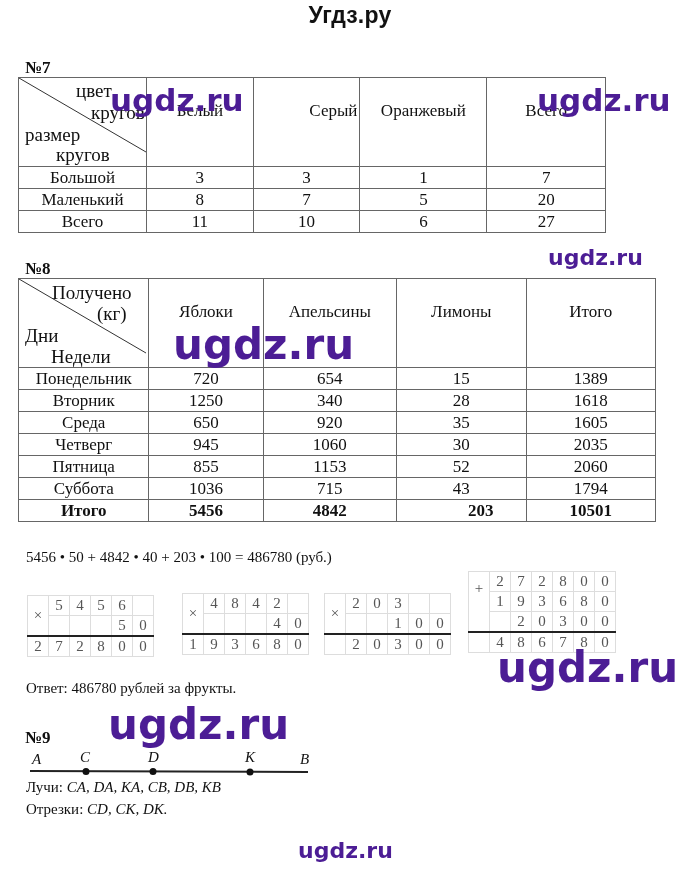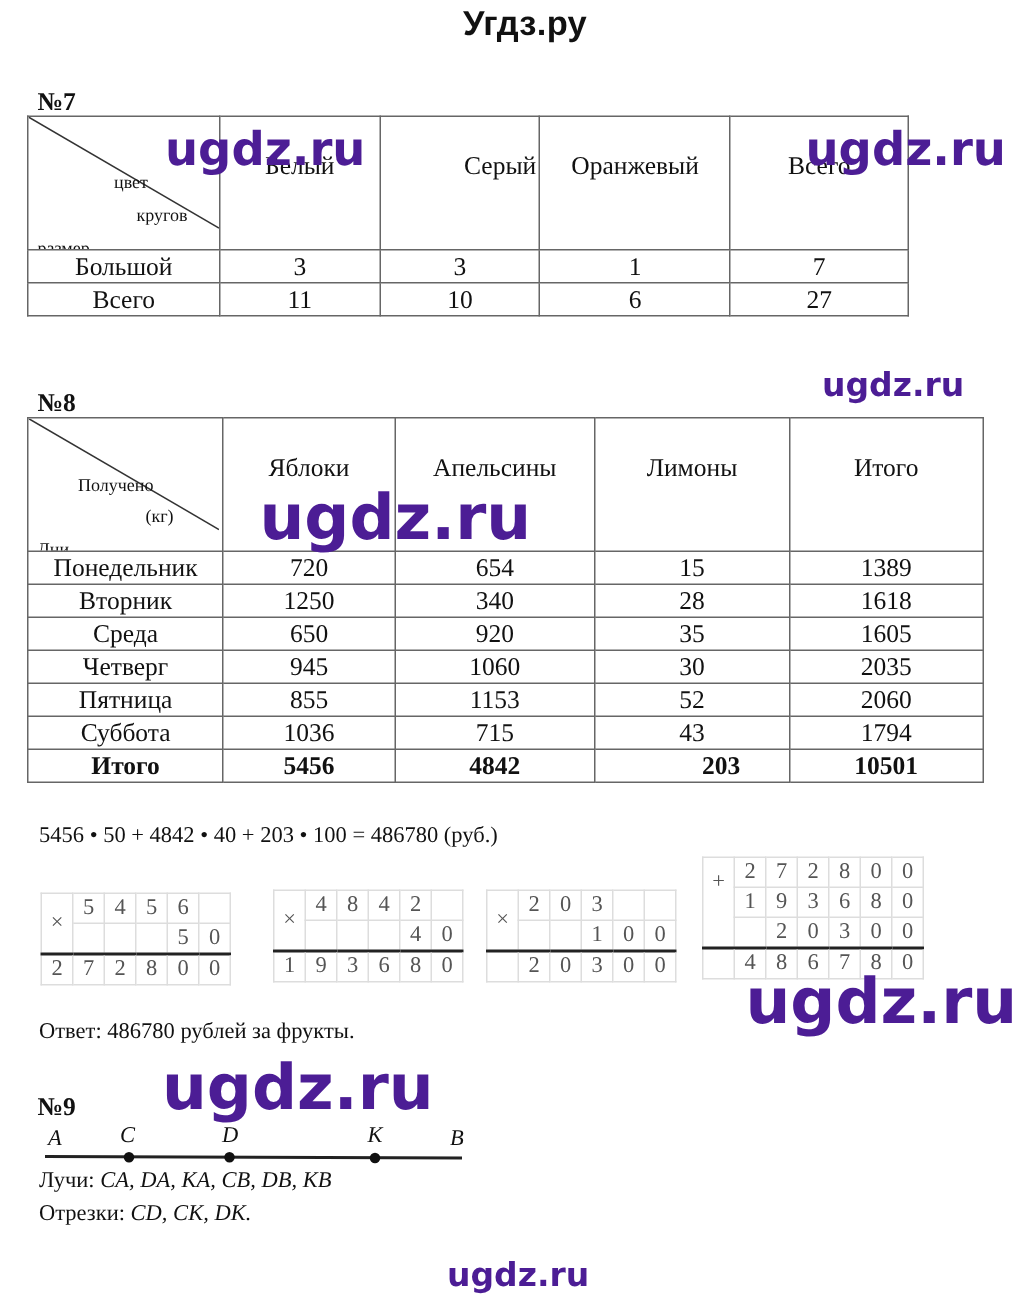--- a/index.html
+++ b/index.html
@@ -6,21 +6,21 @@
   body { width:680px; height:869px; position:relative; overflow:hidden; font-family:"Liberation Serif", serif; color:#111; }
   .abs { position:absolute; }
   .site-title { left:0; width:680px; top:2px; text-align:center; font-family:"Liberation Sans", sans-serif; font-weight:bold; font-size:23px; letter-spacing:0.2px;margin-left:10px; }
   .wm { font-family:"DejaVu Sans", sans-serif; font-weight:bold; color:#4c1d95; white-space:nowrap; }
   .num { font-weight:bold; font-size:17px; }
   table.grid { border-collapse:collapse; position:absolute; }
   table.grid td { border:1.5px solid #666; text-align:center; font-size:17px; padding:0; line-height:21px; }
   table.grid td.hd { vertical-align:top; padding-top:22px; }
   .diag { position:relative; overflow:hidden; }
   .diag svg { position:absolute; left:0; top:0; }
-  .diag span { position:absolute; font-size:12px; white-space:nowrap;margin-top:31px; }
+  .diag span { position:absolute; font-size:19px; white-space:nowrap; }
   .calc { position:absolute; border-collapse:collapse; }
   .calc td { width:20px; height:19px; border:1px solid #ddd; text-align:center; font-size:15px; color:#555; padding:0; }
   .calc tr.res td { border-top:2px solid #222; }
   .text { font-size:15px; white-space:nowrap; }
   i { font-style:italic; }
 </style>
 </head>
 <body>
 
 <div class="abs site-title">Угдз.ру</div>
@@ -46,20 +46,27 @@
     <td class="hd" style="width:118px;">Всего</td>
   </tr>
   <tr>
     <td>Большой</td>
     <td>3</td>
     <td>3</td>
     <td>1</td>
     <td>7</td>
   </tr>
   <tr>
+    <td>Маленький</td>
+    <td>8</td>
+    <td>7</td>
+    <td>5</td>
+    <td>20</td>
+  </tr>
+  <tr>
     <td>Всего</td>
     <td>11</td>
     <td>10</td>
     <td>6</td>
     <td>27</td>
   </tr>
 </tbody>
   </table>
 <div class="abs wm" style="left:110px;top:82px;font-size:31px;">ugdz.ru</div>
 <div class="abs wm" style="left:537px;top:82px;font-size:31px;">ugdz.ru</div>

